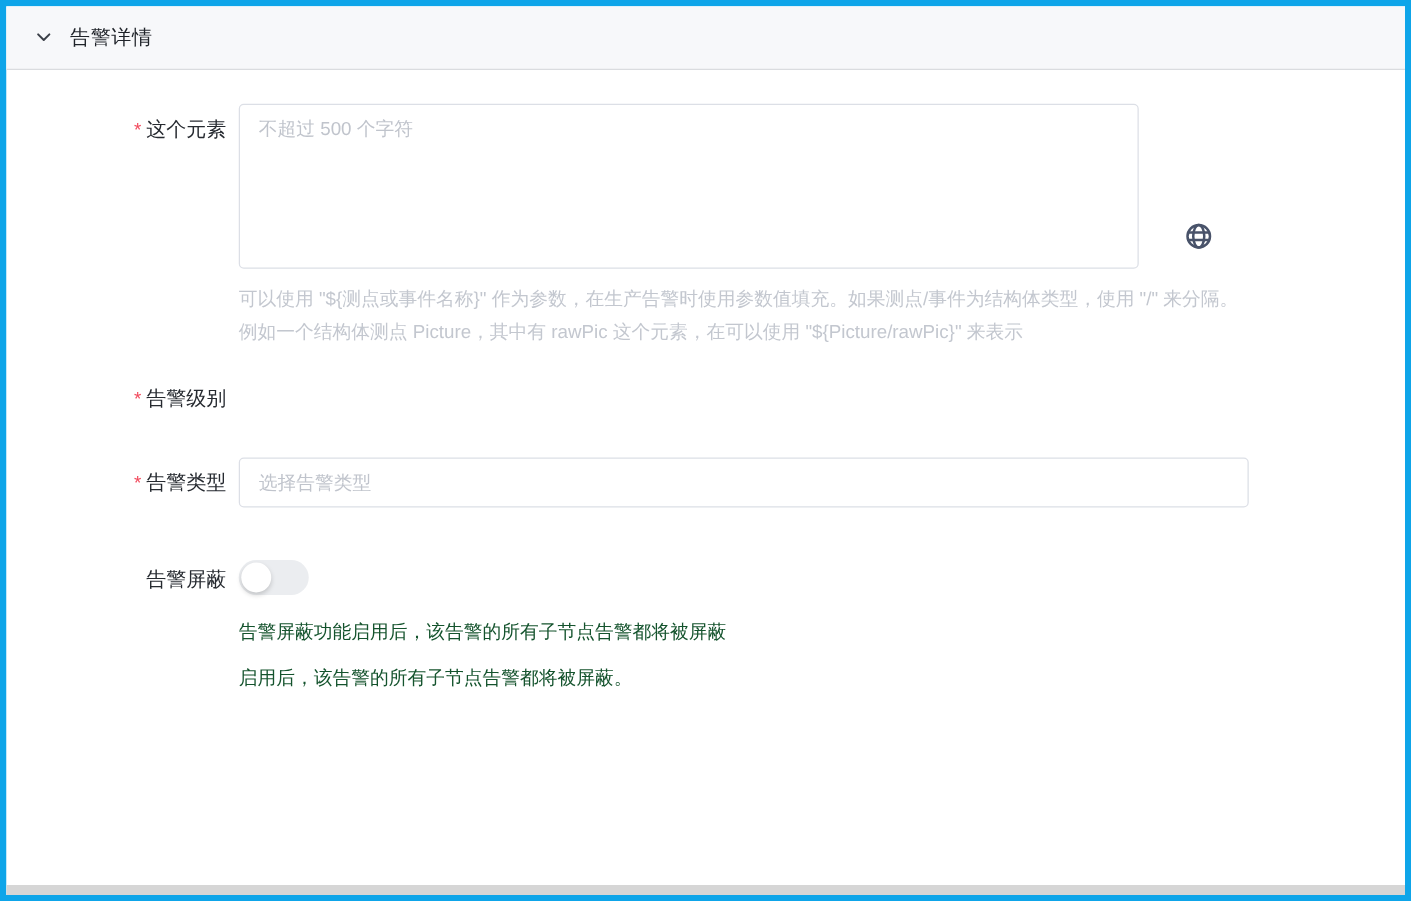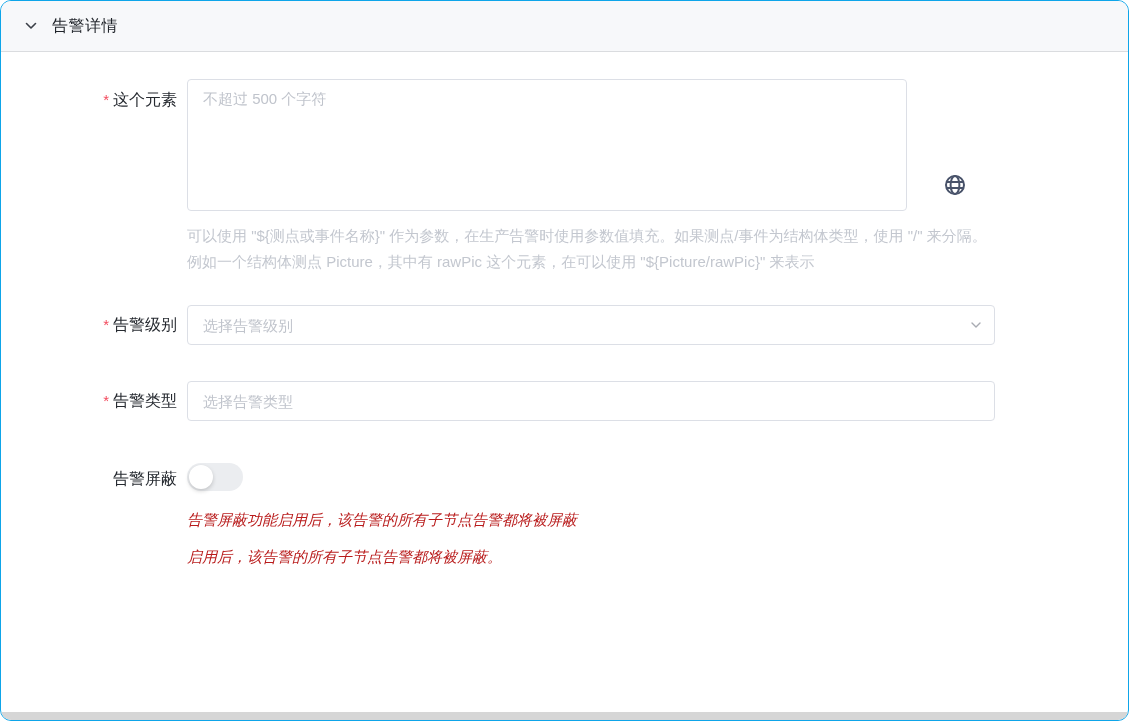--- a/index.html
+++ b/index.html
@@ -1,19 +1,19 @@
 <!DOCTYPE html>
 <html><head>
 <meta charset="utf-8">
 <style>
   * { margin:0; padding:0; box-sizing:border-box; }
   html,body { width:1129px; height:721px; background:#fff; font-family:"Liberation Sans","DejaVu Sans",sans-serif; }
   .panel {
     width:1129px; height:721px; background:#fff;
-    border:1px solid #0ea5e9; border-radius:11px;
+    border:5px solid #0ea5e9; border-radius:0;
     position:relative; overflow:hidden;
   }
   .panel-header {
     height:51px; background:#f7f8fa; border-bottom:1px solid #dadcdf;
     display:flex; align-items:center; padding-left:22px; cursor:pointer;
   }
   .panel-header .chev { display:inline-flex; margin-right:13px; }
   .panel-title { font-size:16px; color:#1f2329; font-weight:500; letter-spacing:.5px; }
 
   .form-body { padding-top:27px; }
@@ -61,21 +61,21 @@
   .switch.off { background:#ebedf0; }
   .switch.on  { background:#1677ff; }
   .switch .knob {
     width:24px; height:24px; border-radius:50%; background:#fff; position:absolute; top:2px;
     box-shadow:0 2px 4px rgba(0,0,0,.18);
   }
   .switch.off .knob { left:2px; }
   .switch.on  .knob { right:2px; }
 
   .toggle-helper {
-    margin-left:186px; margin-top:14px; font-size:15px; color:#b91c1c; line-height:21px;font-style:italic;
+    margin-left:186px; margin-top:14px; font-size:15px; color:#14532d; line-height:21px;
   }
   .hscrollbar {
     position:absolute; left:0; right:0; bottom:0; height:8px; background:#d6d6d6;
   }
 </style>
 </head>
 <body>
 
 <div class="panel">
 
@@ -106,30 +106,20 @@
           </span>
         </div>
         <p class="helper">可以使用 "${测点或事件名称}" 作为参数，在生产告警时使用参数值填充。如果测点/事件为结构体类型，使用 "/" 来分隔。例如一个结构体测点 Picture，其中有 rawPic 这个元素，在可以使用 "${Picture/rawPic}" 来表示</p>
       </div>
     </div>
 
     <div class="row row-center mt-level">
       <div class="label-col">
         <span class="required">*</span><span>告警级别</span>
       </div>
-      <div class="field-col">
-        <div class="field-input">
-          <input type="text" readonly="" placeholder="选择告警级别" style="">
-          <span class="chev-down">
-            <svg width="14" height="14" viewBox="0 0 14 14" fill="none" stroke="#a8abb2" stroke-width="1.4" stroke-linecap="round" stroke-linejoin="round">
-                <path d="M3 5 L7 9 L11 5"></path>
-              </svg>
-          </span>
-        </div>
-      </div>
     </div>
 
     <div class="row row-center mt-type">
       <div class="label-col">
         <span class="required">*</span><span>告警类型</span>
       </div>
       <div class="field-col">
         <div class="field-input">
           <input type="text" readonly="" placeholder="选择告警类型" style="">
         </div>

